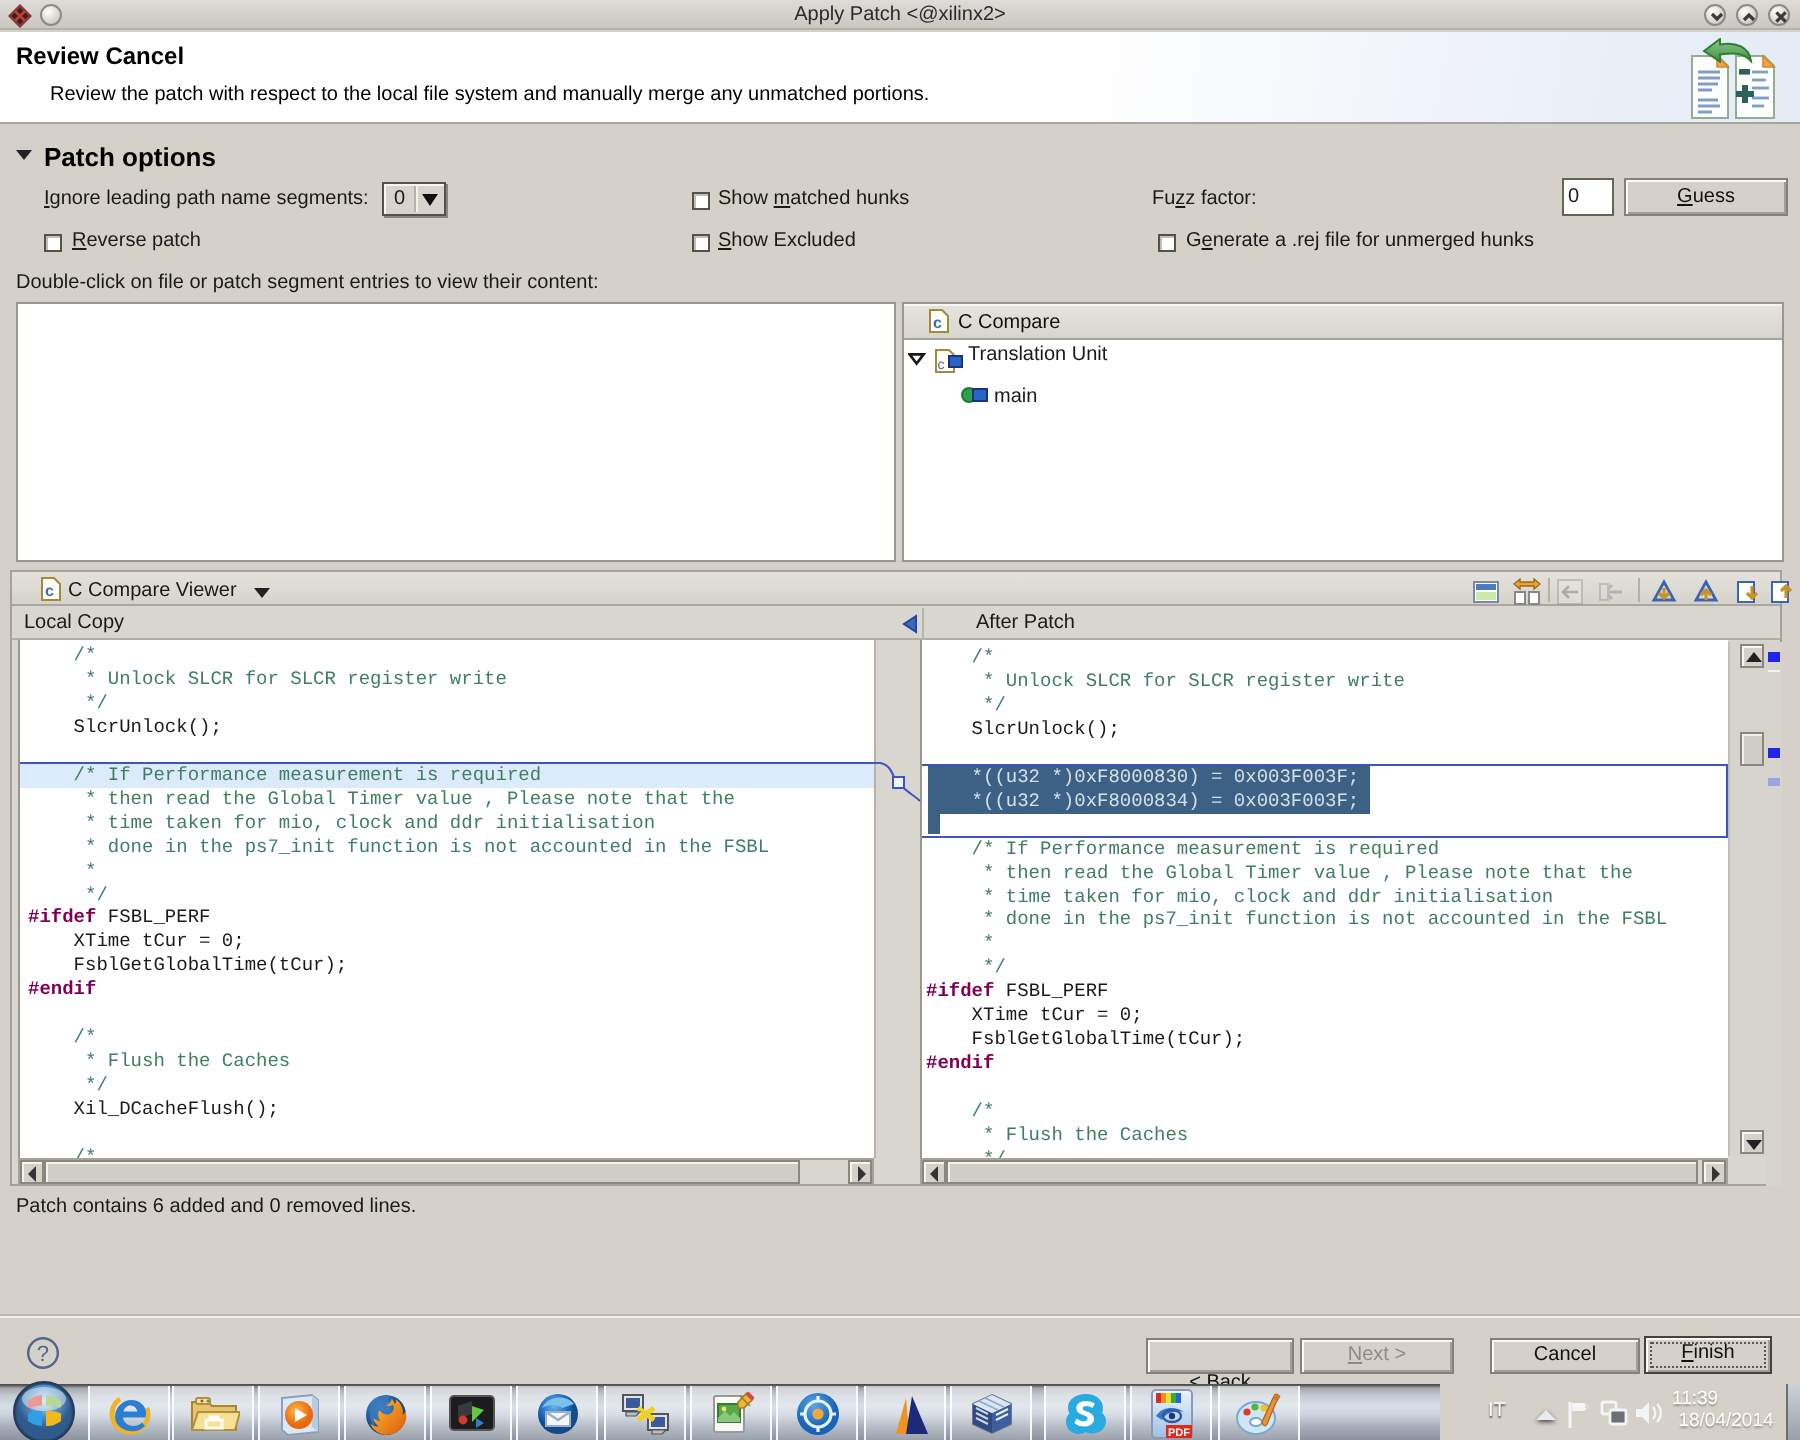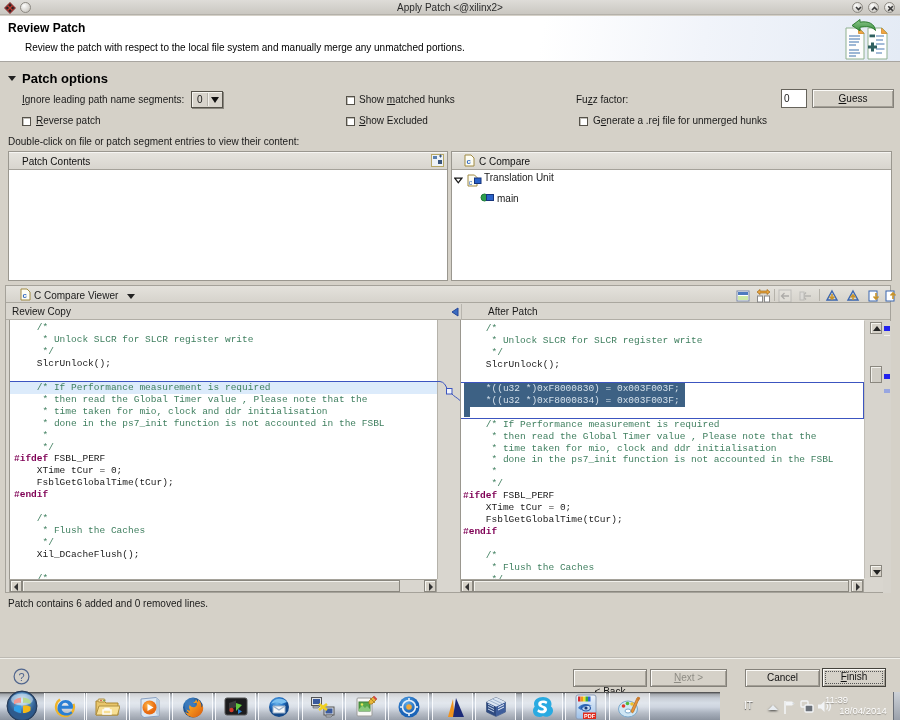--- a/index.html
+++ b/index.html
@@ -55,21 +55,21 @@
       <path d="M2 6 L4.5 3.5 L7 6" fill="none" stroke="#3a3a3a" stroke-width="1.6"></path>
     </svg>
   </div>
 <div class="wbtn abs" style="left:884px">
     <svg width="9" height="9" style="position:absolute;left:0.5px;top:1px">
       <path d="M2.2 2.2 L6.8 6.8 M6.8 2.2 L2.2 6.8" fill="none" stroke="#3a3a3a" stroke-width="1.6"></path>
     </svg>
   </div>
 
 <div id="whead" class="abs">
-  <b class="t1">Review Patch</b>
+  <b class="t1">Review Cancel</b>
   <div class="t2">Review the patch with respect to the local file system and manually merge any unmatched portions.</div>
   <svg style="position:absolute;left:843px;top:3px" width="52" height="43" viewBox="0 0 52 43">
 
     <g>
       <path d="M3 9 L16 9 L21 14 L21 40 L3 40 Z" fill="#fdfdfd" stroke="#8fb08f" stroke-width="1"></path>
       <path d="M15.5 9 L15.5 14.5 L21 14.5 Z" fill="#f2a541" stroke="#d08a2a" stroke-width="0.8"></path>
       <g stroke="#7d9fc7" stroke-width="1.5">
           <path d="M6 17 h11"></path>
           <path d="M6 20 h11"></path>
           <path d="M6 23 h10"></path>
@@ -125,29 +125,20 @@
 <div class="abs cb" style="left:22px;top:117px"></div>
 <div class="abs" style="left:36px;top:115px"><u>R</u>everse patch</div>
 <div class="abs cb" style="left:346px;top:117px"></div>
 <div class="abs" style="left:359px;top:115px"><u>S</u>how Excluded</div>
 <div class="abs cb" style="left:579px;top:117px"></div>
 <div class="abs" style="left:593px;top:115px">G<u>e</u>nerate a .rej file for unmerged hunks</div>
 
 <div class="abs" style="left:8px;top:136px">Double-click on file or patch segment entries to view their content:</div>
 
 <div class="abs panel" style="left:8px;top:151px;width:440px;height:130px">
-  <div class="phdr">
-      <span>Patch Contents</span>
-    <svg style="position:absolute;right:3px;top:2px" width="13" height="13" viewBox="0 0 13 13">
-        <rect x="0.5" y="0.5" width="12" height="12" fill="#eef3f8" stroke="#b7a868"></rect>
-        <rect x="2" y="2" width="4" height="3" fill="#5b81b0"></rect>
-        <rect x="7" y="6" width="4" height="4" fill="#39547a"></rect>
-        <path d="M8 2 l3 0 m-1.5 -1.5 l0 3" stroke="#39547a" stroke-width="1"></path>
-      </svg>
-  </div>
 </div>
 
 <div class="abs panel" style="left:451px;top:151px;width:441px;height:130px">
   <div class="phdr">
     <svg style="position:absolute;left:12px;top:2px" width="11" height="13" viewBox="0 0 11 13">
         <path d="M1 1 h6 l3 3 v8 h-9 Z" fill="#fdfdf4" stroke="#a08a42"></path>
         <text x="2.5" y="10" font-size="8" fill="#3a6ec0" font-family="Liberation Sans" font-weight="bold">c</text>
       </svg>
     <span style="left:27px">C Compare</span>
   </div>
@@ -211,21 +202,21 @@
       <rect x="2" y="2" width="8" height="10" fill="#fff" stroke="#3a66b0"></rect>
       <path d="M9 4 v6 m-2.5 -2.5 l2.5 2.5 2.5 -2.5" fill="none" stroke="#c8932a" stroke-width="1.6"></path>
     </svg>
   <svg style="position:absolute;left:878px;top:3px" width="14" height="14" viewBox="0 0 14 14">
       <rect x="2" y="2" width="8" height="10" fill="#fff" stroke="#3a66b0"></rect>
       <path d="M9 10 v-6 m-2.5 2.5 l2.5 -2.5 2.5 2.5" fill="none" stroke="#c8932a" stroke-width="1.6"></path>
     </svg>
 </div>
 
 <div class="abs" style="left:6px;top:304px;width:884px;height:16px;background:#d9d6cf;border-bottom:1px solid #b1aea6">
-  <span style="position:absolute;left:6px;top:2px">Review Copy</span>
+  <span style="position:absolute;left:6px;top:2px">Local Copy</span>
   <div style="position:absolute;left:455px;top:0;width:1px;height:16px;background:#b8b5ae"></div>
   <span style="position:absolute;left:482px;top:2px">After Patch</span>
   <svg style="position:absolute;left:442px;top:3px" width="12" height="10">
       <path d="M10 1 L4 5 L10 9 Z" fill="#3a6bc0" stroke="#24479a"></path>
     </svg>
 </div>
 
 <div class="abs" style="left:9px;top:320px;width:429px;height:259px;background:#fff;border-left:1px solid #9a978f;border-right:1px solid #b5b2aa;overflow:hidden">
   <div class="abs" style="left:0;top:62px;width:428px;height:12px;background:#dcebfb"></div>
   <div class="abs" style="left:0;top:61px;width:428px;height:1px;background:#3c55c0"></div>
@@ -506,16 +497,16 @@
       <path d="M9.5 2.5 l2 1 -2 1" fill="#cfd4da"></path>
     </svg>
   <svg style="position:absolute;left:800px;top:8px" width="14" height="13" viewBox="0 0 14 13">
       <rect x="1" y="1" width="7" height="6" rx="1" fill="none" stroke="#f2f4f6" stroke-width="1.4"></rect>
       <rect x="5" y="5" width="8" height="7" rx="1" fill="#6a7078" stroke="#f2f4f6" stroke-width="1.4"></rect>
     </svg>
   <svg style="position:absolute;left:817px;top:8px" width="14" height="13" viewBox="0 0 14 13">
       <path d="M1 4.5 h3 l3.5 -3.5 v11 L4 8.5 H1 Z" fill="#f2f4f6"></path>
       <path d="M9.5 3.5 c1.5 1.5 1.5 4.5 0 6 M11.5 2 c2.5 2.5 2.5 6.5 0 9" fill="none" stroke="#f2f4f6" stroke-width="1.2"></path>
     </svg>
-  <div style="position:absolute;left:796px;top:2px;width:52px;text-align:right;font-size:9.5px;color:#ffffff;text-shadow:0 1px 1px rgba(0,0,0,0.3)">11:39</div>
+  <div style="position:absolute;left:836px;top:2px;width:52px;text-align:left;font-size:9.5px;color:#ffffff;text-shadow:0 1px 1px rgba(0,0,0,0.3)">11:39</div>
   <div style="position:absolute;left:834px;top:13px;width:58px;text-align:center;font-size:9.5px;color:#ffffff;text-shadow:0 1px 1px rgba(0,0,0,0.3)">18/04/2014</div>
   <div style="position:absolute;left:893px;top:0;width:7px;height:28px;background:linear-gradient(#cdd2d8,#9aa0aa);border-left:1px solid #6a6f78"></div>
 </div>
 
 </body></html>

